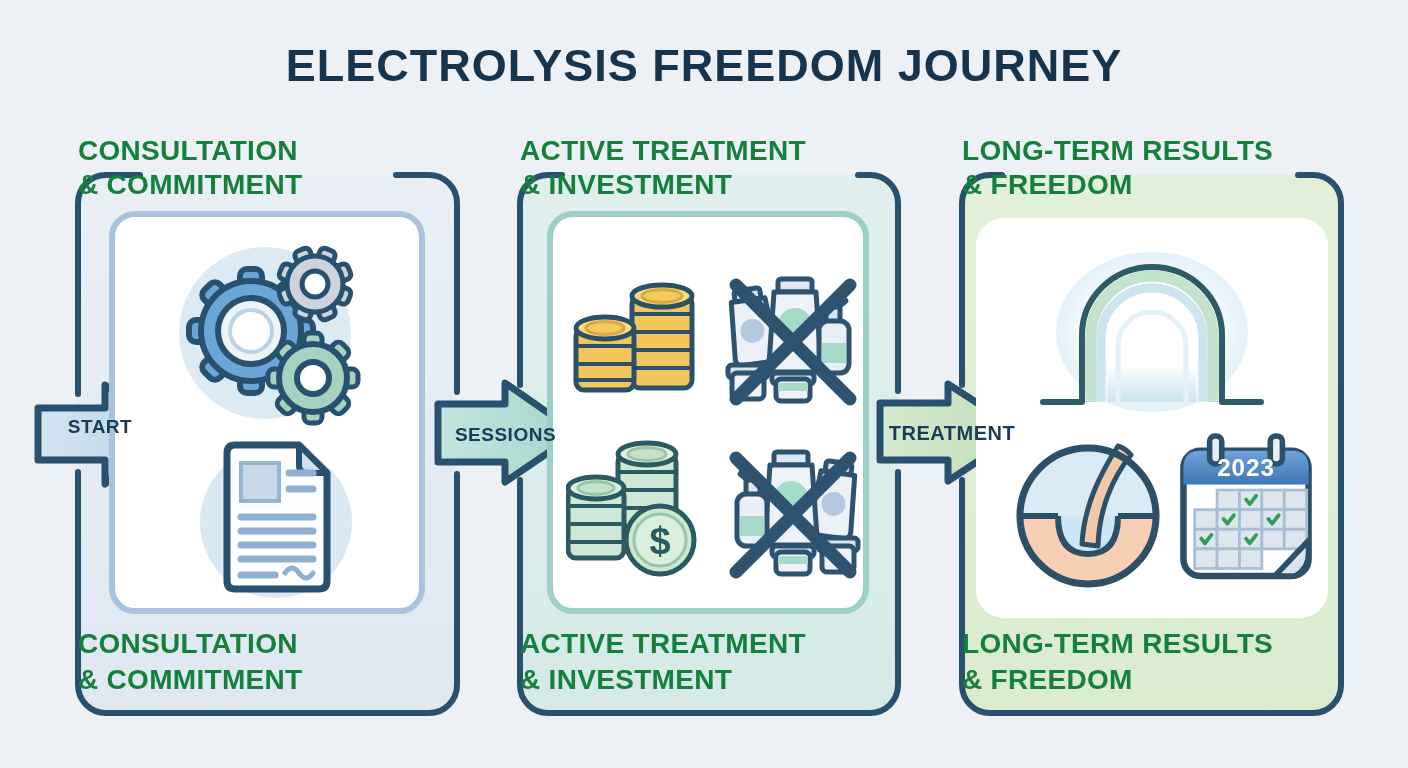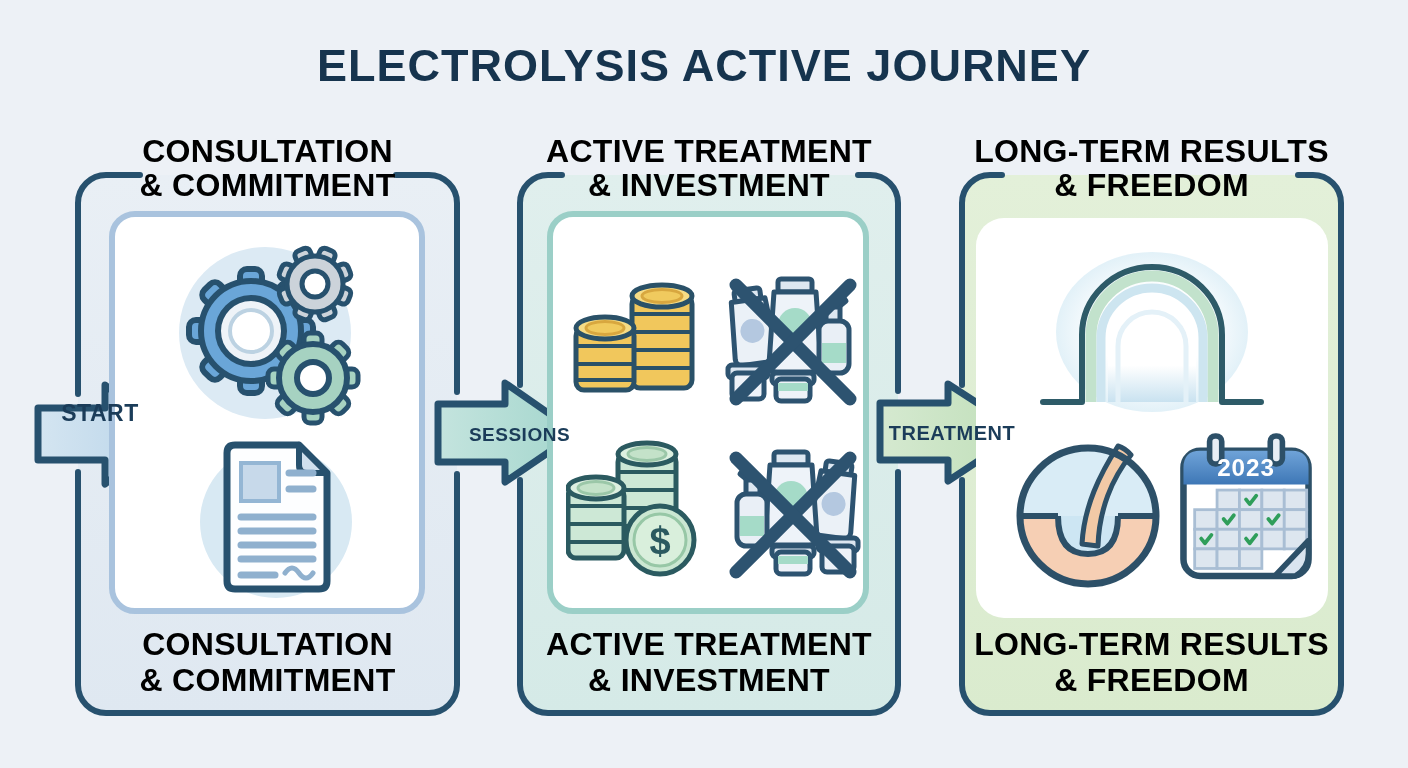--- a/index.html
+++ b/index.html
@@ -11,36 +11,36 @@
     font-family:"Liberation Sans", sans-serif;
   }
   .abs{position:absolute;}
   #title{
     left:0;top:40px;width:1408px;
     text-align:center;
     font-size:45px;font-weight:bold;letter-spacing:1px;
     color:#16344e;
   }
   .stage-header,.stage-footer{
-    text-align:center;font-weight:bold;color:#000000;
-    font-size:32px;line-height:34px;letter-spacing:.3px;
+    text-align:left;font-weight:bold;color:#15803d;
+    font-size:28px;line-height:34px;letter-spacing:.3px;
   }
   .stage-footer{line-height:36px;}
   .line{display:block;}
   .inner-card{
     background:#ffffff;border-radius:26px;box-sizing:border-box;
   }
   #card-1{left:109px;top:211px;width:316px;height:403px;border:6px solid #a9c3de;}
   #card-2{left:547px;top:211px;width:322px;height:403px;border:6px solid #9bcfc7;}
   #card-3{left:976px;top:218px;width:352px;height:400px;border-radius:28px;}
   .arrow-label{
     text-align:center;font-weight:bold;color:#1b3c59;letter-spacing:.5px;
   }
-  #label-start{left:45px;top:400px;width:110px;font-size:23px;}
-  #label-sessions{left:462px;top:424px;width:115px;font-size:19px;}
+  #label-start{left:45px;top:416px;width:110px;font-size:19px;}
+  #label-sessions{left:448px;top:424px;width:115px;font-size:19px;}
   #label-completion{left:878px;top:422px;width:148px;font-size:20px;}
   svg{display:block;}
 </style>
 </head>
 <body>
 
 <div id="canvas">
 
   <svg class="abs" style="left:0;top:0" width="1408" height="768" viewBox="0 0 1408 768">
     <defs>
@@ -87,21 +87,21 @@
     <g fill="none" stroke="#27516e" stroke-width="6" stroke-linecap="round">
       <path d="M1002,175 H990 A28,28 0 0 0 962,203 V385"></path>
       <path d="M962,480 V685 A28,28 0 0 0 990,713 H1313 A28,28 0 0 0 1341,685 V203 A28,28 0 0 0 1313,175 H1298"></path>
     </g>
 
     <polygon points="38,408 105,408 105,385 167,434 105,484 105,460 38,460" fill="url(#startG)" stroke="#27516e" stroke-width="7" stroke-linejoin="round"></polygon>
     <polygon points="438,404 505,404 505,383 577,433 505,482 505,462 438,462" fill="url(#sessG)" stroke="#27516e" stroke-width="7" stroke-linejoin="round"></polygon>
     <polygon points="880,403 948,403 948,384 1022,432 948,481 948,460 880,460" fill="url(#compG)" stroke="#27516e" stroke-width="7" stroke-linejoin="round"></polygon>
   </svg>
 
-  <div id="title" class="abs">ELECTROLYSIS ACTIVE JOURNEY</div>
+  <div id="title" class="abs">ELECTROLYSIS FREEDOM JOURNEY</div>
 
   <div class="abs stage-header" style="left:78px;top:134px;width:379px">
     <span class="line">CONSULTATION</span>
     <span class="line">&amp; COMMITMENT</span>
   </div>
   <div class="abs stage-header" style="left:520px;top:134px;width:378px">
     <span class="line">ACTIVE TREATMENT</span>
     <span class="line">&amp; INVESTMENT</span>
   </div>
   <div class="abs stage-header" style="left:962px;top:134px;width:379px">

